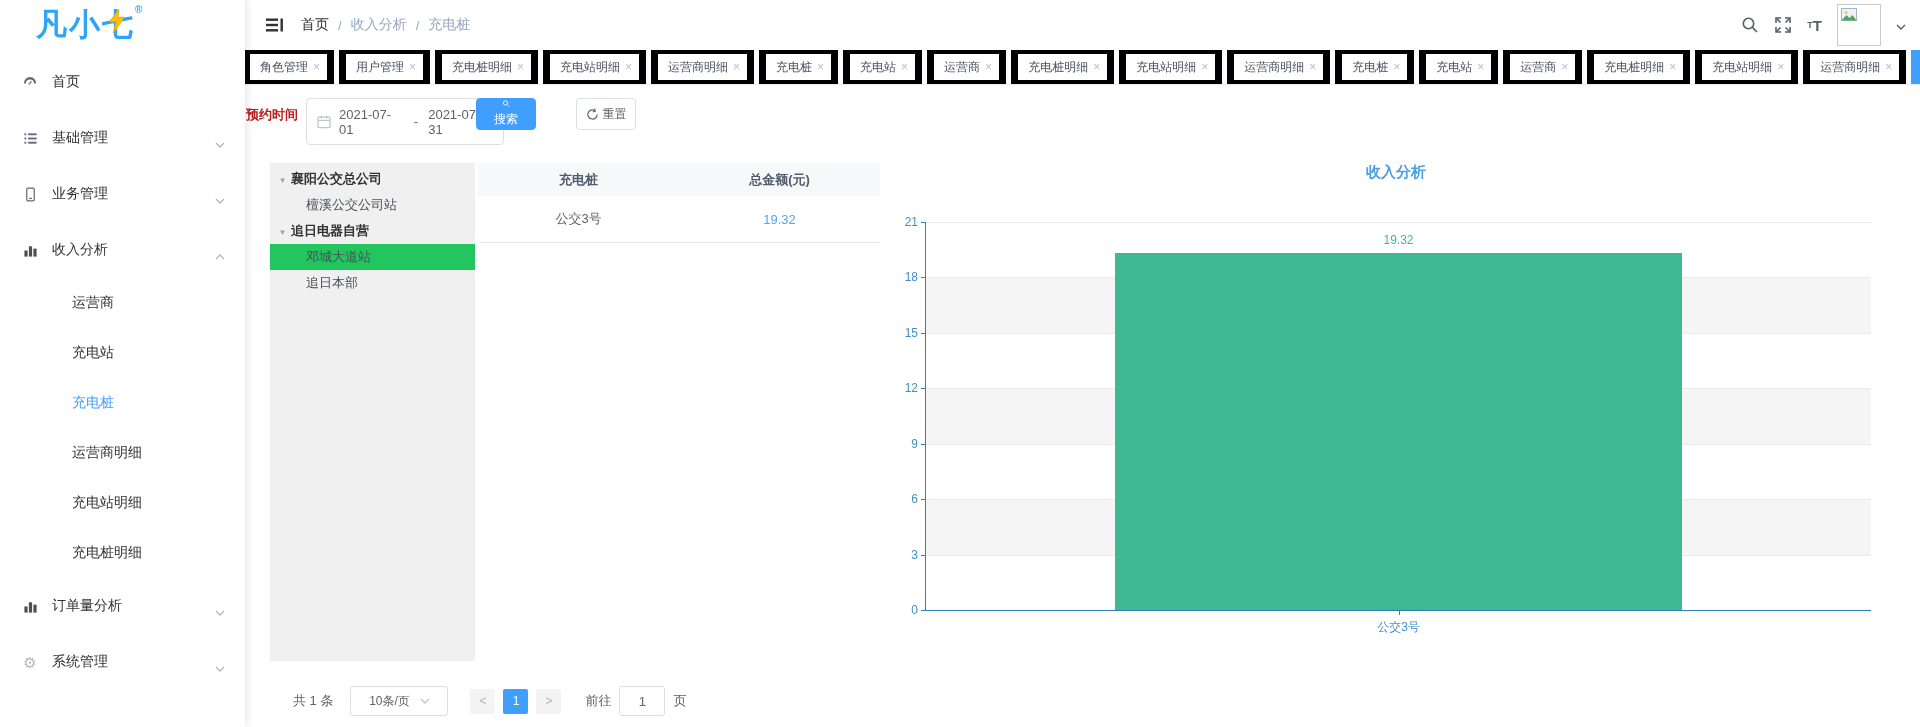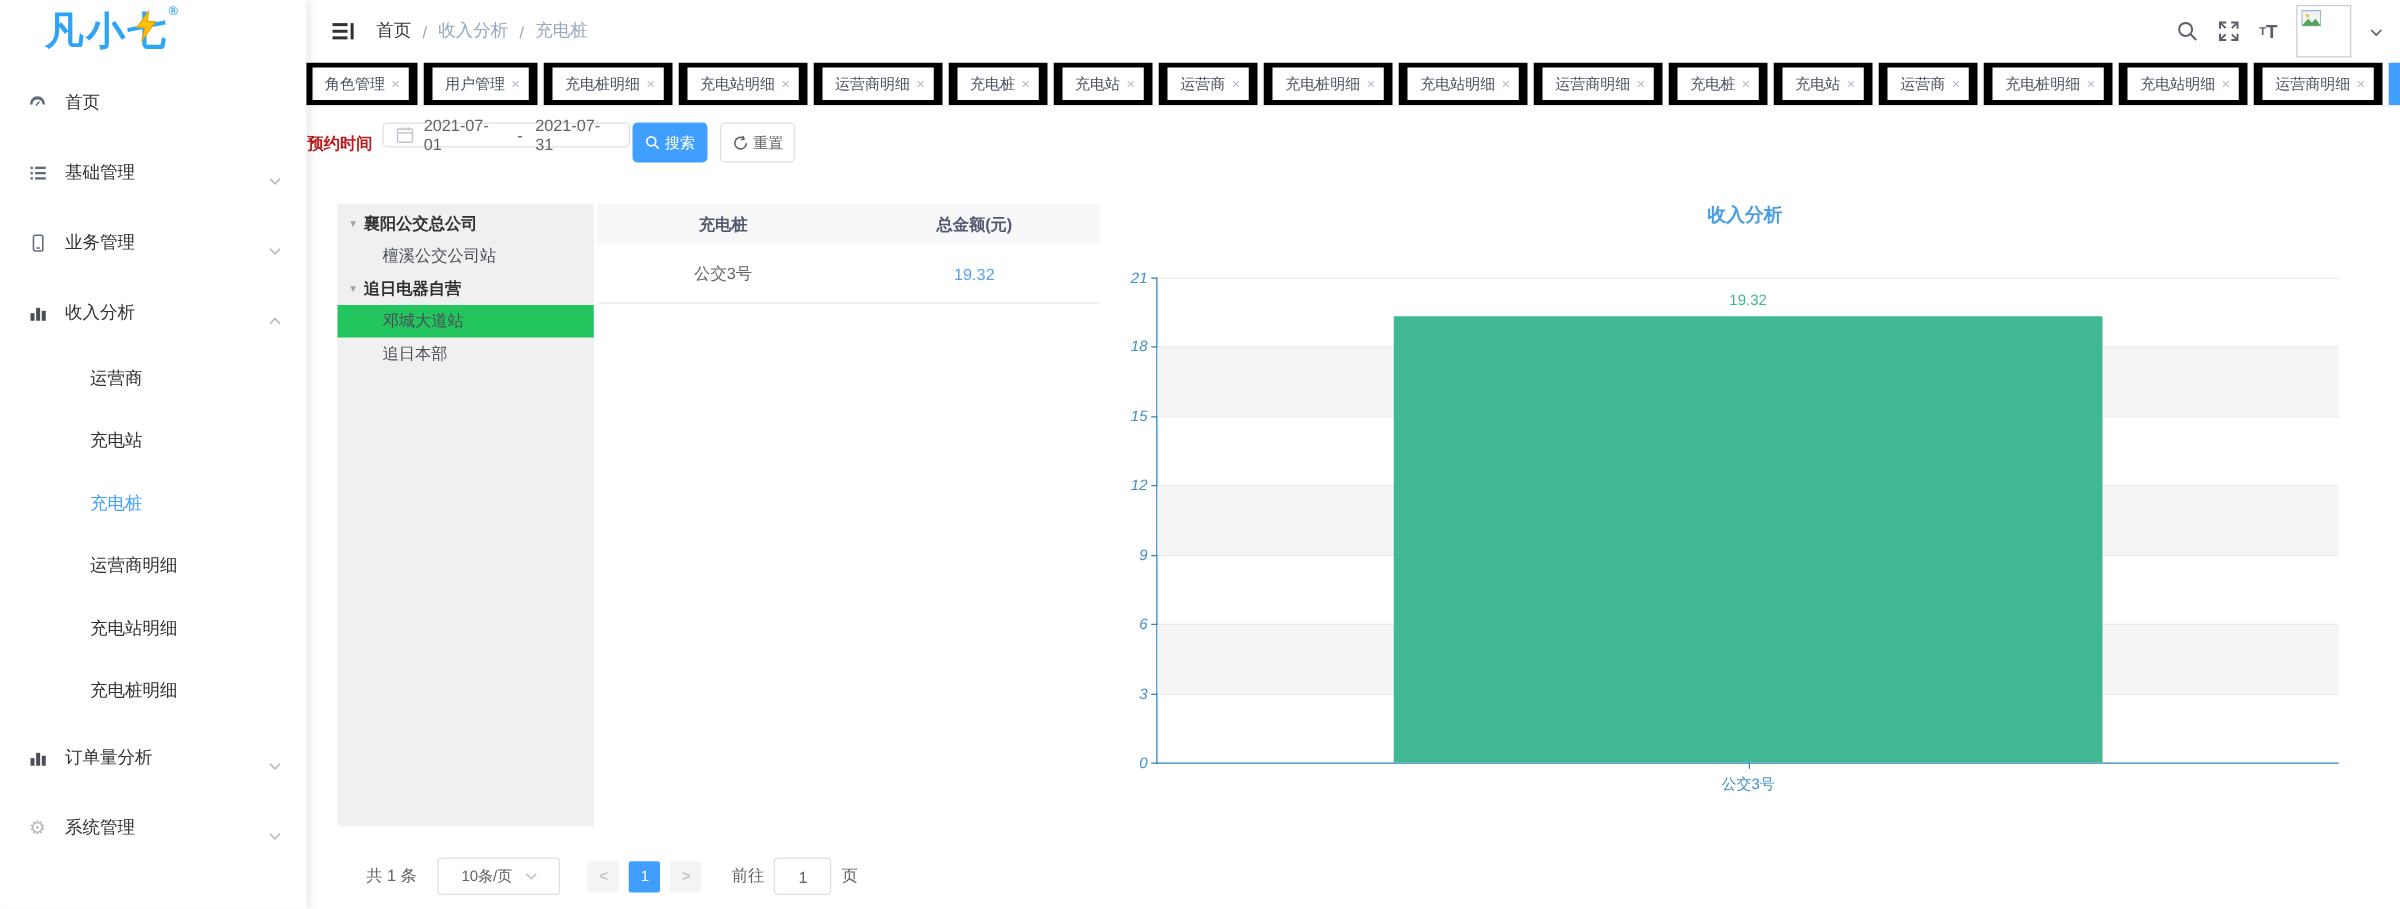--- a/index.html
+++ b/index.html
@@ -38,25 +38,25 @@
   .tabstrip{position:absolute;left:245px;top:50px;right:0;height:34px;background:#fbfcfd;border-bottom:1px solid #e9edf1;display:flex;align-items:center;overflow:hidden;white-space:nowrap;padding-left:2px;z-index:3;}
   .tab{flex:0 0 auto;height:26px;display:inline-flex;align-items:center;gap:5px;padding:0 7px 0 10px;margin-right:5px;border:7px solid #000000;border-radius:3px;background:#fff;font-size:12px;color:#495060;cursor:pointer;}
   .tab:first-child{margin-left:-4px;}
   .tab .close{color:#b4bccc;font-size:12px;line-height:1;cursor:pointer;}
   .tab.active{background:#409EFF;border-color:#409EFF;color:#fff;}
   .tab.active .close{color:#fff;}
   .tab .dot{width:8px;height:8px;border-radius:50%;background:#fff;display:inline-block;}
 
   
   .filter-label{position:absolute;left:246px;top:106px;font-size:13px;font-weight:bold;color:#b91c1c;}
-  .date-range{position:absolute;left:306px;top:98px;width:198px;height:20px;border:1px solid #dcdfe6;border-radius:4px;background:#fff;display:flex;align-items:center;padding:0 10px;box-sizing:border-box;font-size:13px;color:#606266;cursor:pointer;}
+  .date-range{position:absolute;left:306px;top:98px;width:198px;height:47px;border:1px solid #dcdfe6;border-radius:4px;background:#fff;display:flex;align-items:center;padding:0 10px;box-sizing:border-box;font-size:13px;color:#606266;cursor:pointer;}
   .date-range .cal{margin-right:8px;display:inline-flex;}
   .date-range .dsep{margin:0 10px;color:#606266;}
   .btn{position:absolute;top:98px;height:32px;border-radius:4px;font-size:12px;display:inline-flex;align-items:center;justify-content:center;gap:4px;cursor:pointer;box-sizing:border-box;}
-  .btn-search{left:506px;width:60px;background:#409EFF;color:#fff;border:1px solid #409EFF;}
+  .btn-search{left:476px;width:60px;background:#409EFF;color:#fff;border:1px solid #409EFF;flex-direction:column;}
   .btn-reset{left:576px;width:60px;background:#fff;color:#606266;border:1px solid #dcdfe6;}
 
   
   .tree-panel{position:absolute;left:270px;top:163px;width:205px;height:498px;background:#f0f0f0;font-size:13px;padding-top:3px;box-sizing:border-box;}
   .tree-node{height:26px;display:flex;align-items:center;cursor:pointer;}
   .tree-node.lvl0{padding-left:10px;font-weight:bold;color:#303133;}
   .tree-node.lvl1{padding-left:36px;color:#4a4f57;}
   .tree-node.selected{background:#22c55e;}
   .tree-caret{color:#9aa1a9;font-size:10px;margin-right:6px;transform:scale(.9);}
 
@@ -67,21 +67,21 @@
   .dt-cell{flex:1;text-align:center;}
   .dt-row .dt-cell.amount{color:#57a3f3;cursor:pointer;}
 
   
   .chart{position:absolute;left:890px;top:130px;width:1012px;height:530px;}
   .chart-title{position:absolute;left:0;top:33px;width:100%;text-align:center;font-size:15px;font-weight:600;color:#4a9fe0;}
   .plot{position:absolute;left:35px;top:92px;width:945px;height:388px;border-left:1px solid #2f81b7;border-bottom:1px solid #2f81b7;}
   .band{position:absolute;left:0;width:100%;}
   .band.gray{background:#f5f5f5;}
   .gridline{position:absolute;left:0;width:100%;height:0;border-top:1px solid #ebebeb;}
-  .ytick-label{position:absolute;left:-34px;width:26px;text-align:right;font-size:12px;color:#4090c8;font-style:italic;}
+  .ytick-label{position:absolute;left:-34px;width:26px;text-align:right;font-size:12px;color:#4090c8;}
   .ytick-mark{position:absolute;left:-5px;width:5px;height:0;border-top:1px solid #2f81b7;}
   .bar{position:absolute;bottom:0;background:#41b894;}
   .bar-label{position:absolute;text-align:center;font-size:12px;color:#41b894;}
   .xtick-mark{position:absolute;top:100%;height:5px;width:0;border-left:1px solid #2f81b7;}
   .xcat-label{position:absolute;top:calc(100% + 9px);text-align:center;font-size:12px;color:#4090c8;}
 
   
   .pager{position:absolute;left:293px;top:686px;height:30px;display:flex;align-items:center;font-size:13px;color:#606266;}
   .pager .total{margin-right:17px;}
   .page-size{width:96px;height:28px;border:1px solid #dcdfe6;border-radius:3px;background:#fff;display:flex;align-items:center;justify-content:center;gap:10px;font-size:12px;color:#606266;cursor:pointer;position:relative;}

